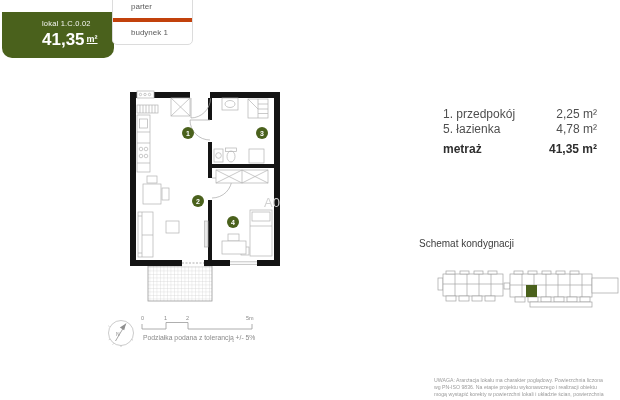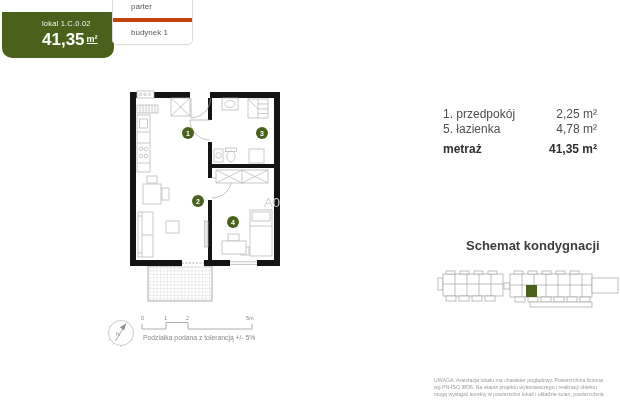--- a/index.html
+++ b/index.html
@@ -22,21 +22,21 @@
     display:flex; flex-direction:column; }
   .info-box .row { flex:1; display:flex; align-items:center;
     padding-left:18px; font-size:8px; color:#5b5b5b; }
   .info-box .row + .row { border-top:4px solid #c2410c;align-items:center; }
 
   
   .room-list { left:443px; top:106px; width:154px; font-size:12px; color:#4f4f4f; }
   .room-list .rrow { display:flex; justify-content:space-between; height:15.6px; align-items:center; }
   .room-list .total { margin-top:4px; font-weight:bold; color:#2e2e2e;justify-content:space-between; }
 
-  .schemat-title { left:466px; top:238px; font-size:13px; font-weight:bold; color:#3d3d3d; }
+  .schemat-title { left:419px; top:238px; font-size:10px; font-weight:normal; color:#3d3d3d; }
 
   .scale-caption { left:143px; top:334px; font-size:6.8px; color:#8a8a8a; }
 
   .disclaimer { left:434px; top:377px; width:184px; font-size:5.2px;
     line-height:7px; color:#9b9b9b; }
 
   svg text { font-family:"Liberation Sans", sans-serif; }
   .roomnum { font-size:7px; font-weight:bold; fill:#fff; text-anchor:middle; }
   .scalelbl { font-size:5.5px; fill:#8a8a8a; }
   .north { font-size:5px; fill:#8a8a8a; }

